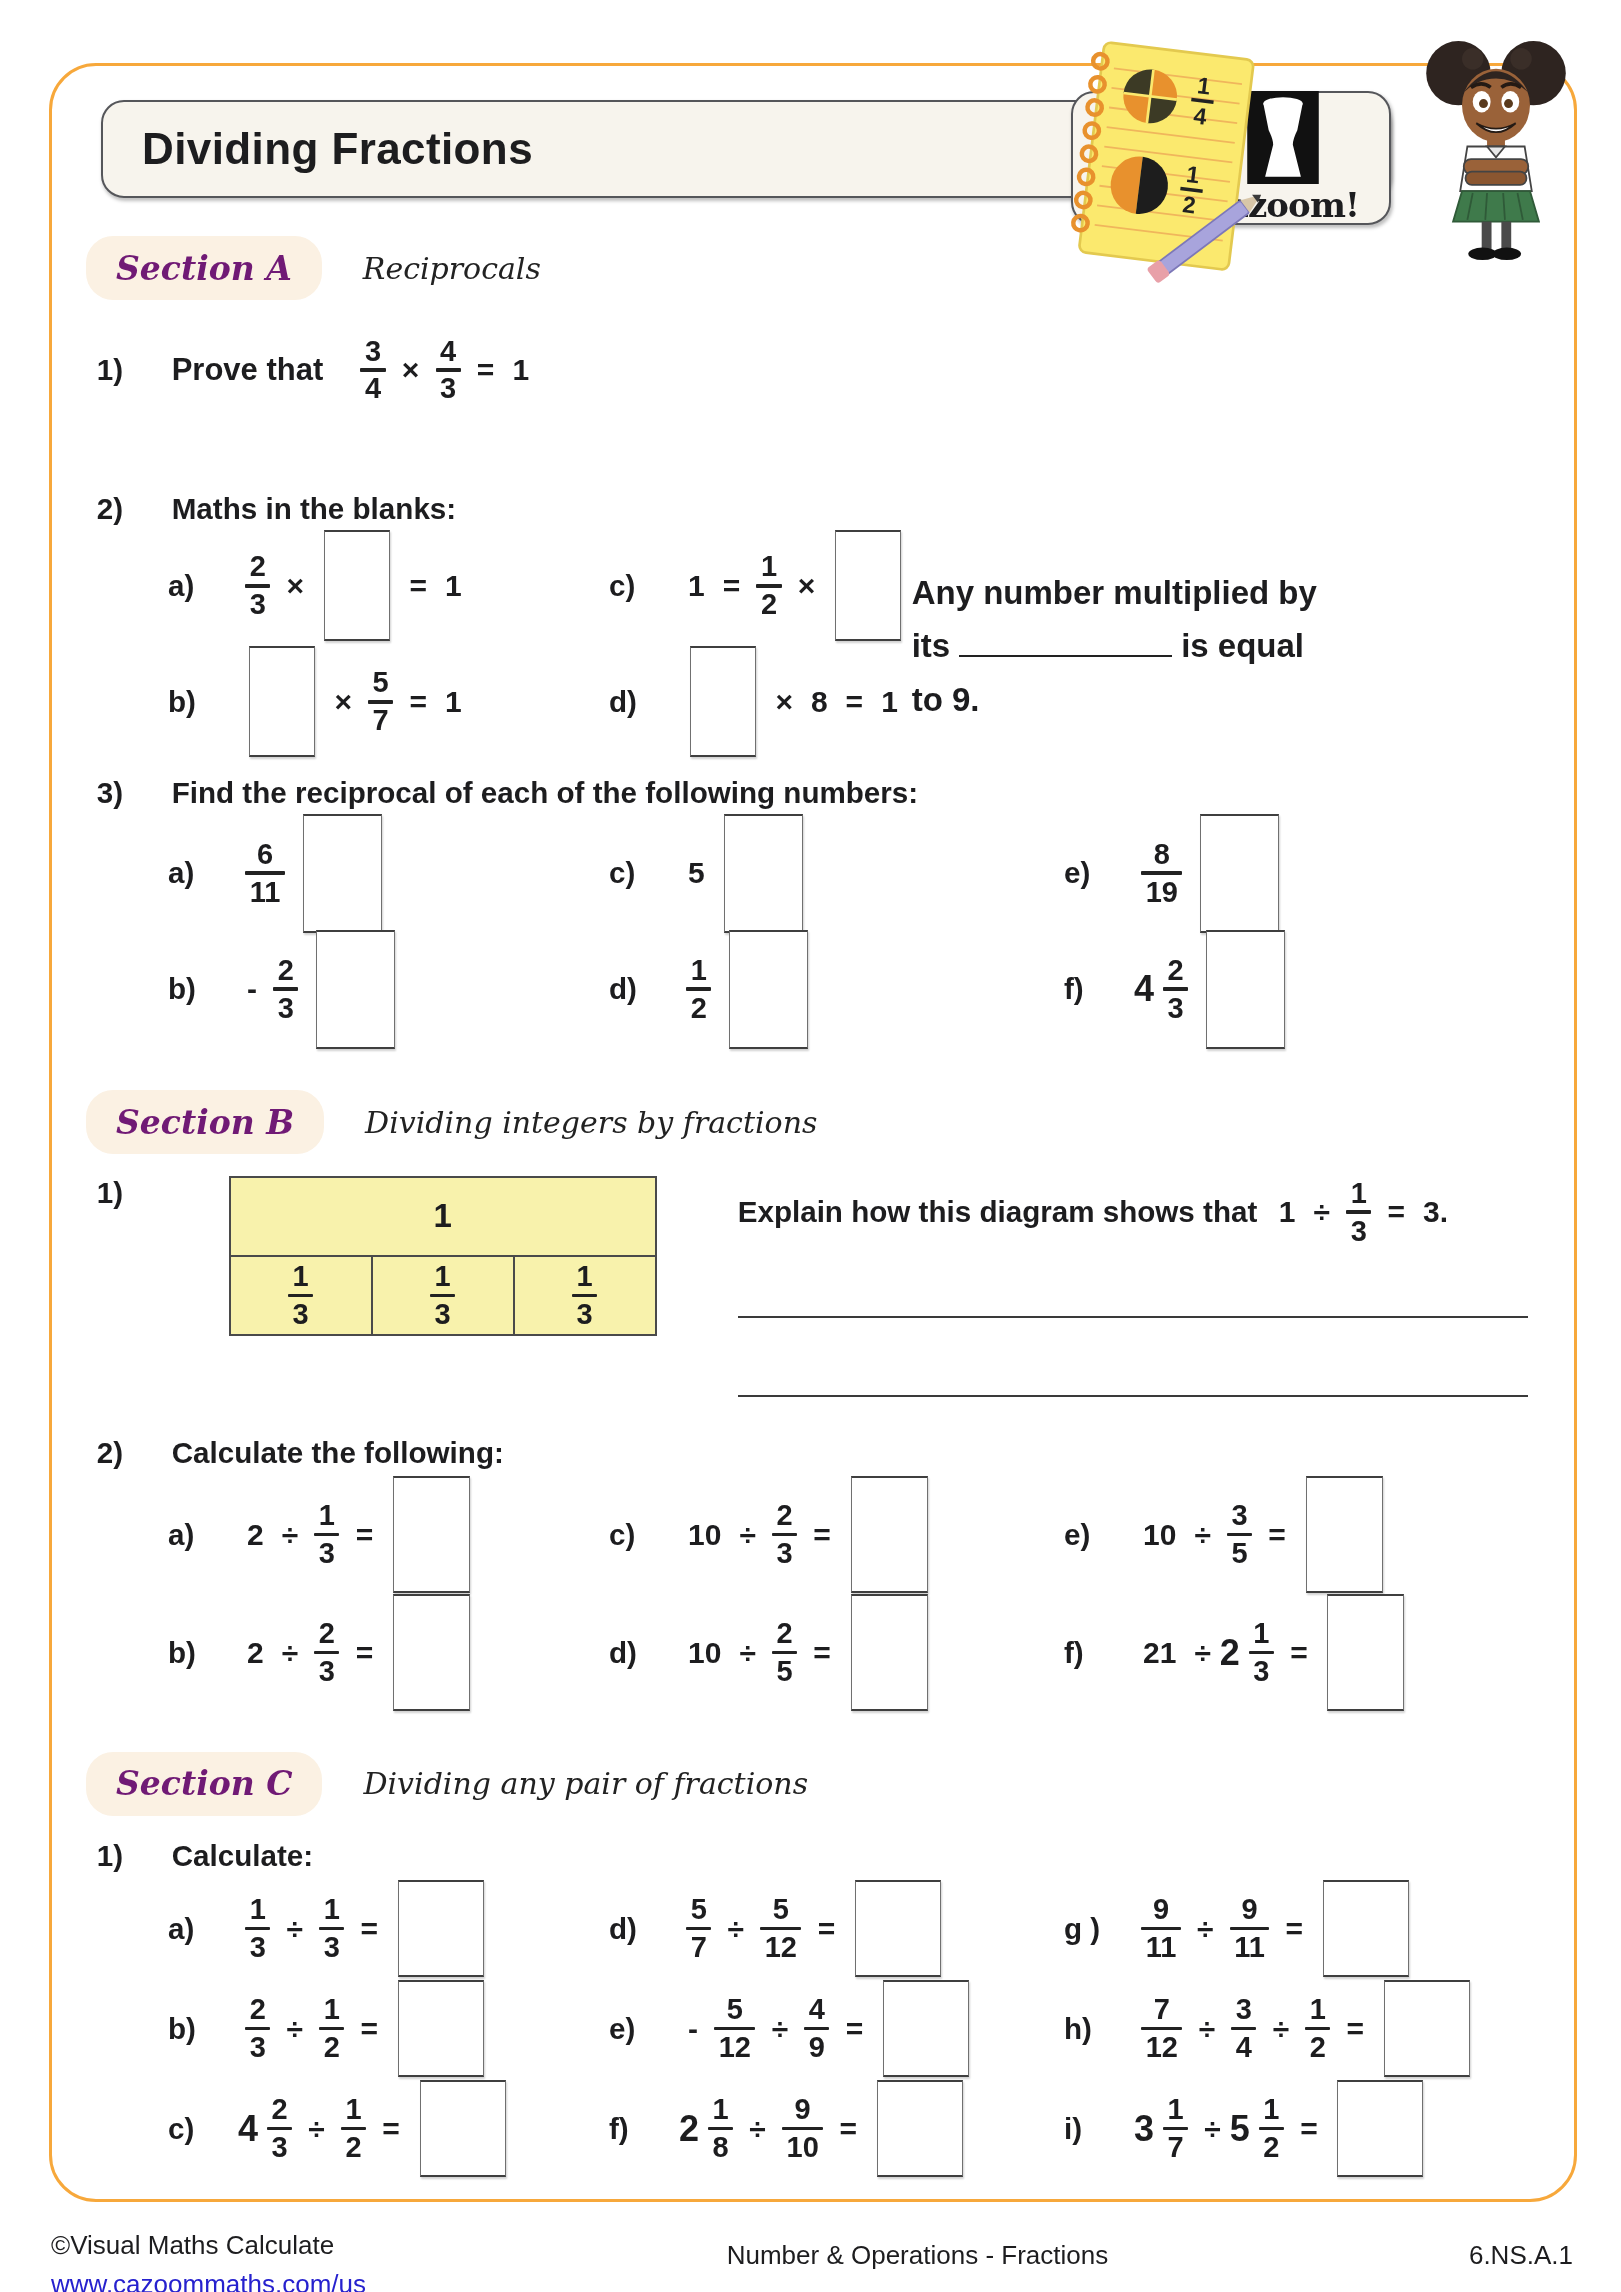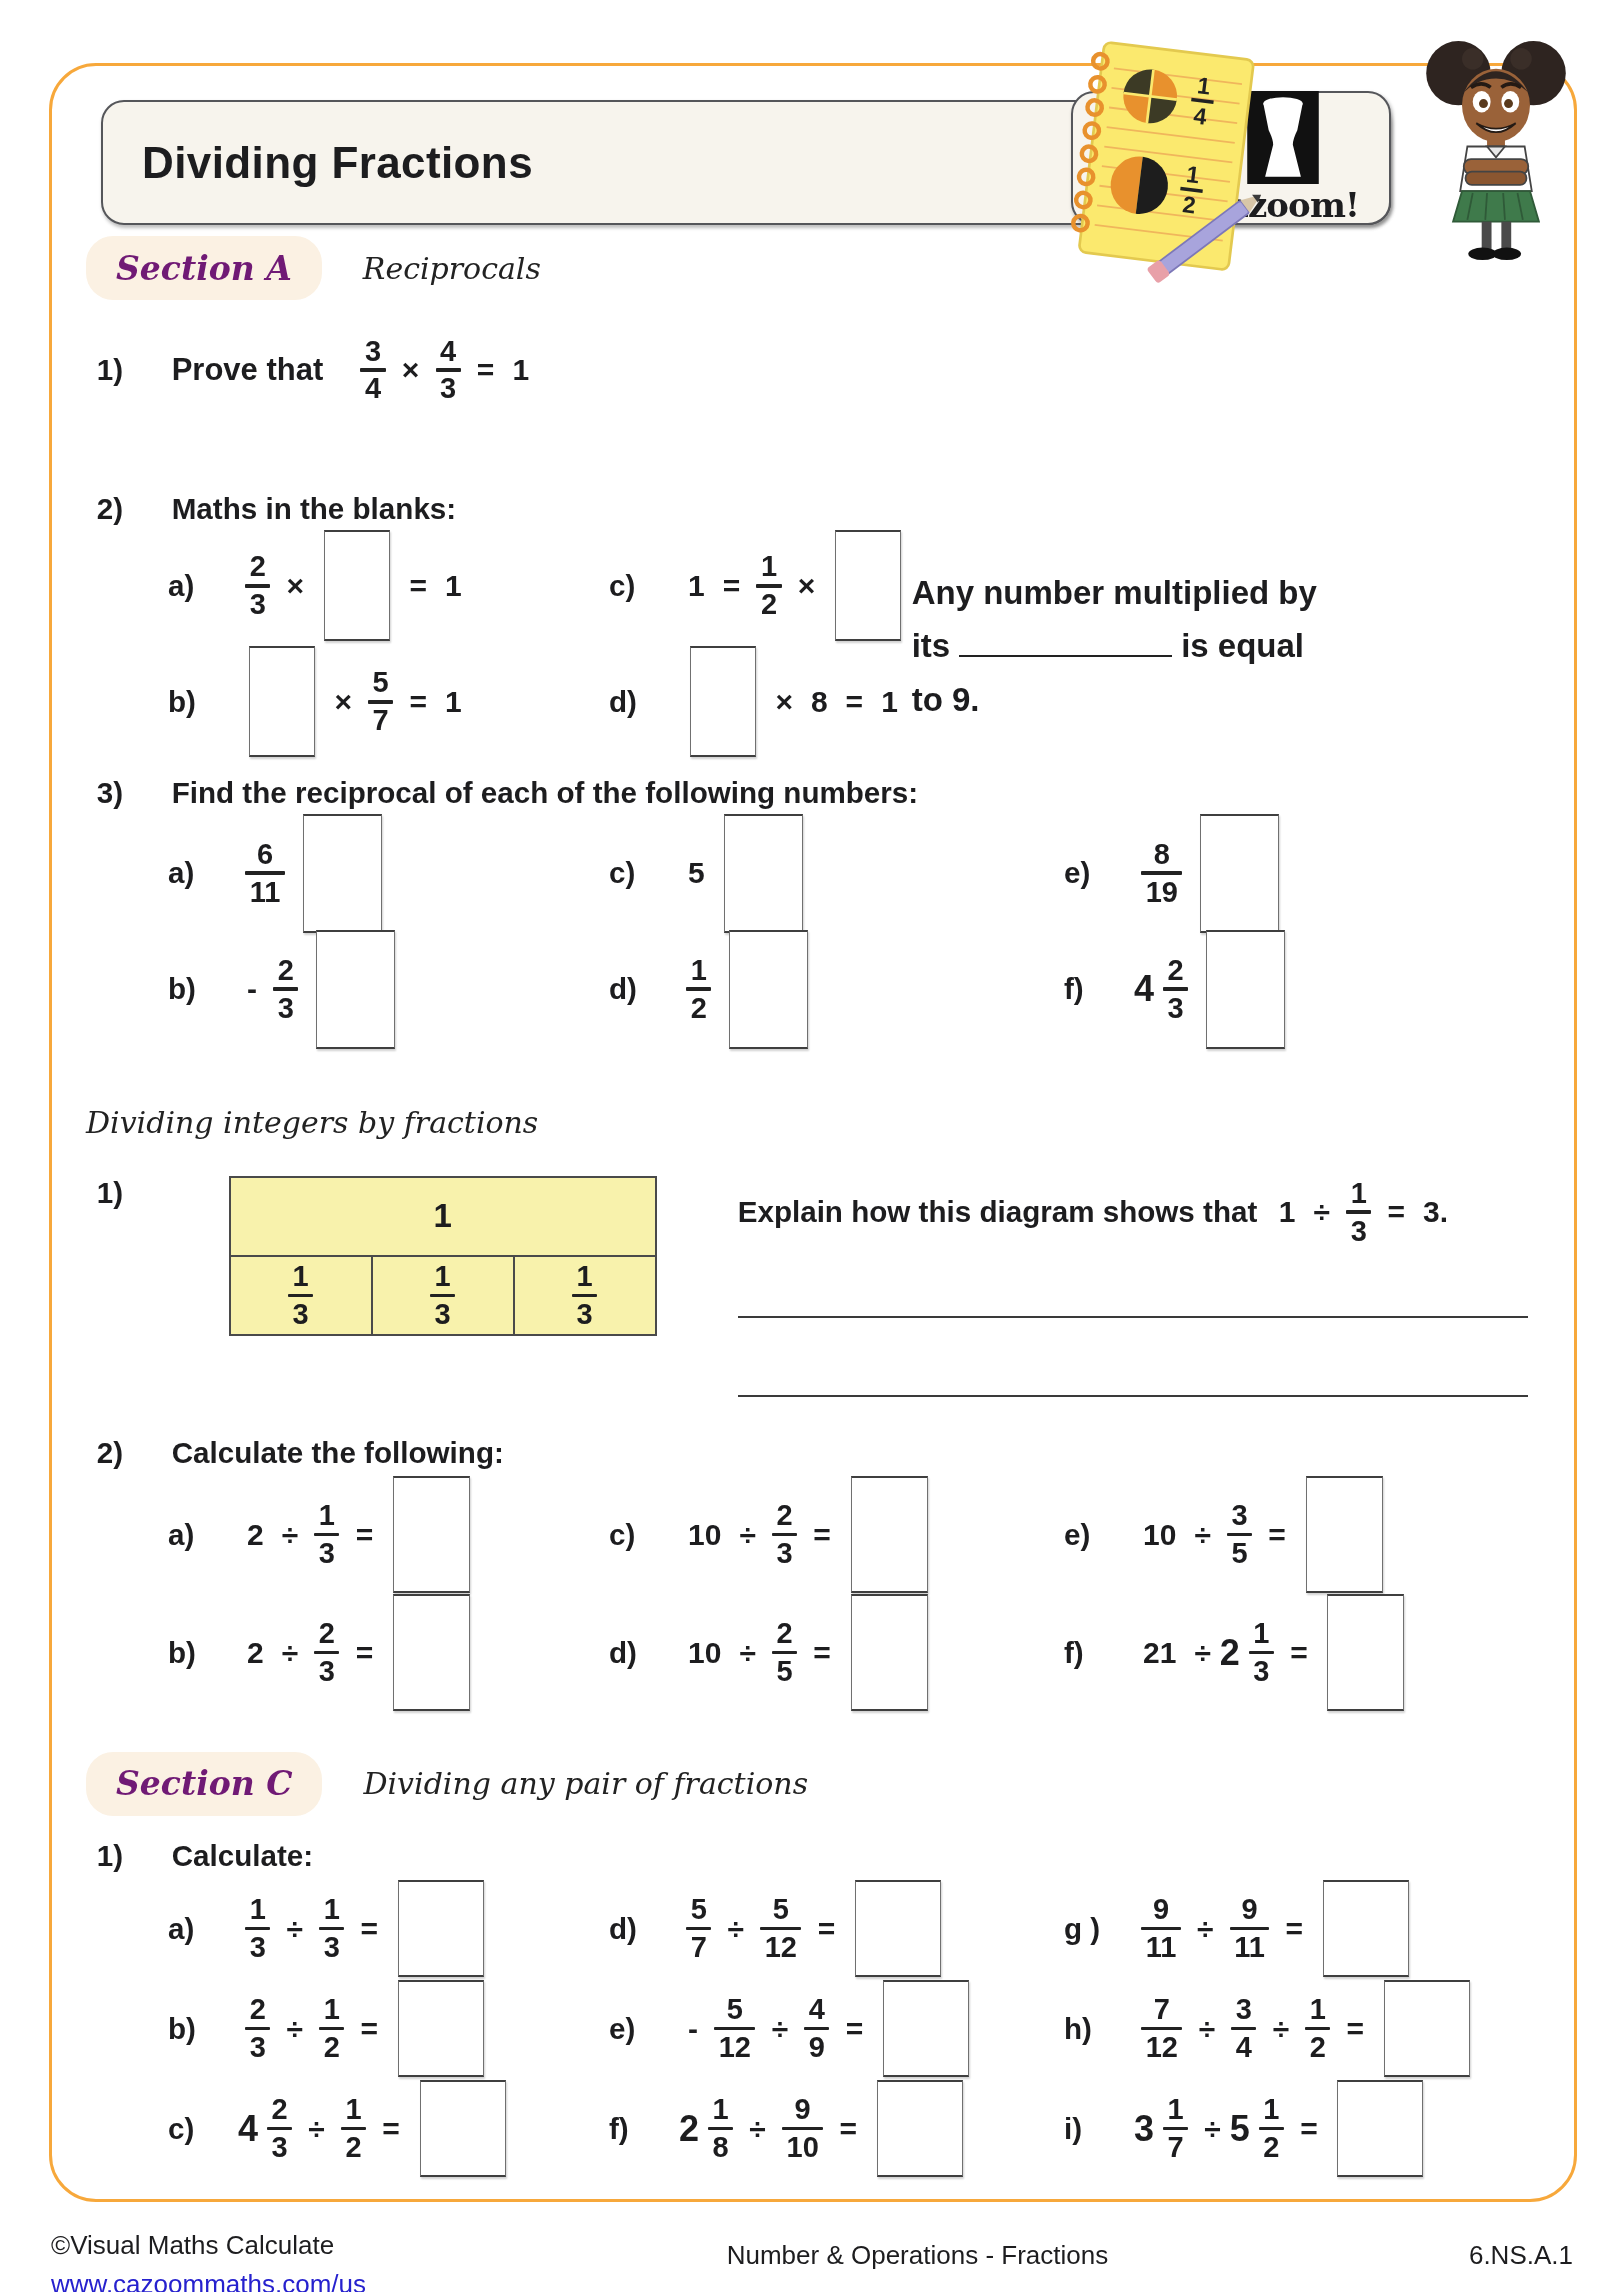--- a/index.html
+++ b/index.html
@@ -1,21 +1,21 @@
 <!DOCTYPE html>
 <html style="font-size:14.3px"><head>
 <meta charset="utf-8">
 <style>
   html,body{margin:0;padding:0;background:#fff;}
   .page{position:relative;width:1622px;height:2293px;background:#fff;overflow:hidden;
         font-family:"Liberation Sans",sans-serif;color:#1d1d1f;}
   .sheet{position:absolute;left:49px;top:63px;width:1522px;height:2133px;
          border:3.6px solid #F7A83B;border-radius:47px;background:#fff;}
   
-  .titlebox{position:absolute;left:49px;top:34px;width:1290px;height:125px;
+  .titlebox{position:absolute;left:49px;top:34px;width:1290px;height:98px;
             border:2.7px solid #55565a;border-radius:23px;background:#F7F4ED;
             display:flex;align-items:center;padding-left:39px;box-sizing:border-box;
             box-shadow:1.8px 2.7px 3.6px rgba(0,0,0,.25);}
   .titlebox h1{margin:0;font-size:44px;font-weight:bold;letter-spacing:0.4px;}
   .logobox{position:absolute;left:1019px;top:25px;width:320px;height:134px;
            border:2.7px solid #55565a;border-radius:23px;background:#F7F4ED;
            display:flex;align-items:center;justify-content:flex-end;
            padding-right:30px;box-sizing:border-box;box-shadow:1.8px 2.7px 3.6px rgba(0,0,0,.25);}
   .logoinner{display:flex;flex-direction:column;align-items:center;}
   .brand{font-family:"DejaVu Serif",serif;font-weight:bold;font-size:34px;
@@ -366,20 +366,21 @@
                     <span class="fd">3</span>
                   </span>
                 </span>
                 <span class="abox"></span>
               </span>
             </div>
           </div>
       </div>
 
       <div class="section-head secB">
+        <div class="secbubble">Section B</div>
         <div class="secsub">Dividing integers by fractions</div>
       </div>
 
       <div class="b1">
         <span class="qnum">1)</span>
         <div class="dg">
           <div class="dg-top">1</div>
           <div class="dg-row">
               <div class="dg-cell">
                 <span class="frac">

